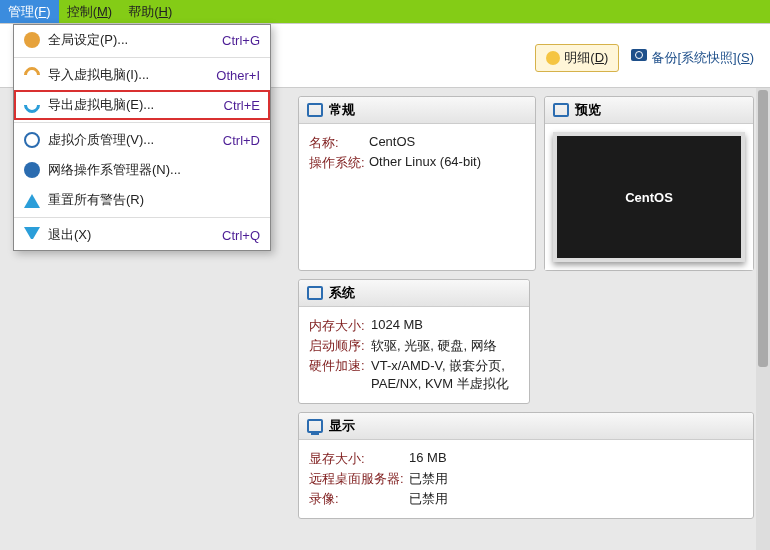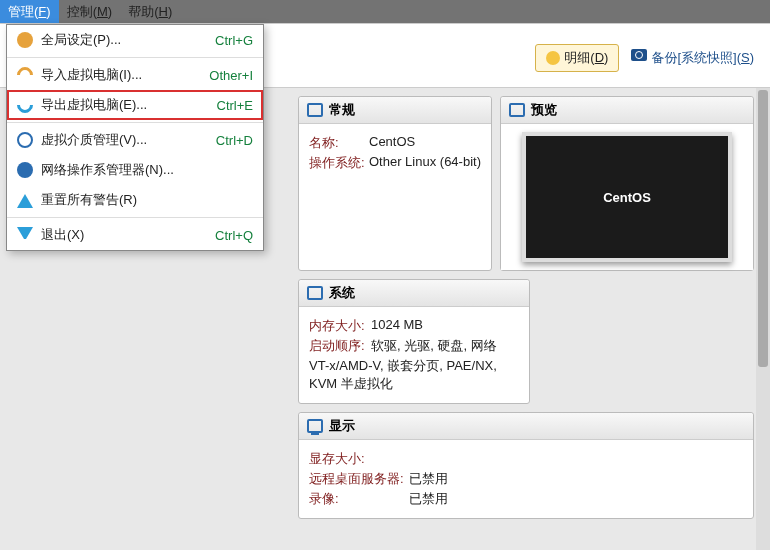--- a/index.html
+++ b/index.html
@@ -1,17 +1,17 @@
 <!DOCTYPE html>
 <html><head>
 <meta charset="utf-8">
 <style>
 *{box-sizing:border-box;margin:0;padding:0;font-family:"Microsoft YaHei",Arial,sans-serif;font-size:13px}
 body{background:#f0f0f0;width:770px;height:550px;overflow:hidden;position:relative}
-.menubar{display:flex;height:24px;background:#737373;border-bottom:1px solid #ccc}
+.menubar{display:flex;height:24px;background:#84cc16;border-bottom:1px solid #ccc}
 .menu-item{padding:3px 8px;cursor:default;color:#222}
 .menu-item.active{background:#3b8cde;color:#fff}
 .menu-item u{text-decoration:underline}
 .topbar{height:64px;background:#fff;border-bottom:1px solid #ccc;position:relative}
 .top-buttons{position:absolute;right:16px;top:20px;display:flex;gap:12px;align-items:center}
 .pill{border:1px solid #d6b24a;background:#fff6d8;border-radius:3px;padding:4px 10px;display:flex;align-items:center;gap:4px;color:#222}
 .pill .dot{width:14px;height:14px;border-radius:50%;background:#f5c542;display:inline-block}
 .snap-btn{display:flex;gap:4px;color:#1e4f8a}
 .snap-cam{width:16px;height:12px;background:#1e4f8a;border-radius:2px;display:inline-block;position:relative}
 .snap-cam::before{content:"";position:absolute;width:6px;height:6px;border-radius:50%;border:1px solid #fff;left:4px;top:2px}
@@ -22,25 +22,25 @@
 .panel{background:#fff;border:1px solid #bbb;border-radius:3px}
 .panel-head{background:linear-gradient(#f8f8f8,#e4e4e4);border-bottom:1px solid #ccc;padding:4px 8px;display:flex;align-items:center;gap:6px;font-weight:bold;border-radius:3px 3px 0 0}
 .panel-body{padding:8px 10px}
 .panel-body .kv{display:flex;margin:2px 0}
 .panel-body .k{width:100px;color:#7f1d1d}
 .panel-body .v{flex:1;color:#222}
 .preview-box{background:#fff;padding:8px;display:flex;justify-content:center}
 .screen{width:210px;height:130px;background:#1b1b1b;border:4px solid #ddd;box-shadow:0 3px 6px rgba(0,0,0,.4);display:flex;align-items:center;justify-content:center;color:#fff;font-weight:bold;font-size:16px}
 .pic{width:16px;height:14px;border:2px solid #2b6cb0;display:inline-block;border-radius:2px}
 .pic.mon::after{content:"";display:block;width:8px;height:2px;background:#2b6cb0;margin:12px auto 0}
-.dropdown{position:absolute;left:6px;top:24px;width:258px;background:#fff;border:1px solid #888;box-shadow:3px 3px 8px rgba(0,0,0,.25);z-index:50}
+.dropdown{position:absolute;left:13px;top:24px;width:258px;background:#fff;border:1px solid #888;box-shadow:3px 3px 8px rgba(0,0,0,.25);z-index:50}
 .dd-item{display:flex;align-items:center;padding:6px 10px;gap:8px;color:#222}
 .dd-item .ico{width:16px;height:16px;display:inline-block}
 .dd-item .lbl{flex:1}
-.dd-item .sc{color:#15803d}
+.dd-item .sc{color:#4c1d95}
 .dd-sep{height:1px;background:#ddd;margin:2px 0}
 .dd-item.hl{outline:2px solid #d93030;outline-offset:-2px}
 .ico-gear{background:radial-gradient(circle,#e6a23c 40%,transparent 41%),conic-gradient(#e6a23c 0 100%);border-radius:50%}
 .ico-arc{border:3px solid #e6a23c;border-bottom-color:transparent;border-right-color:transparent;border-radius:50%;transform:rotate(45deg);width:12px;height:12px}
 .ico-arc2{border:3px solid #2b9ed9;border-top-color:transparent;border-left-color:transparent;border-radius:50%;transform:rotate(45deg);width:12px;height:12px}
 .ico-disc{border:2px solid #2b6cb0;border-radius:50%;width:12px;height:12px}
 .ico-net{background:#2b6cb0;border-radius:50%;width:12px;height:12px}
 .ico-warn{width:0;height:0;border-left:8px solid transparent;border-right:8px solid transparent;border-bottom:14px solid #2b9ed9}
 .ico-exit{width:0;height:0;border-left:7px solid transparent;border-right:7px solid transparent;border-top:12px solid #2b9ed9}
 .scrollbar{position:absolute;right:0;top:88px;bottom:0;width:14px;background:#ddd}
@@ -81,21 +81,21 @@
           <div class="kv">
               <div class="k" style="width:60px">名称:</div>
               <div class="v">CentOS</div>
             </div>
           <div class="kv">
               <div class="k" style="width:60px">操作系统:</div>
               <div class="v">Other Linux (64-bit)</div>
             </div>
         </div>
       </div>
-      <div class="panel" style="width:254px">
+      <div class="panel" style="width:210px">
         <div class="panel-head">
             <span class="pic"></span>
             <span>预览</span>
           </div>
         <div class="preview-box">
             <div class="screen">
               <span>CentOS</span>
             </div>
           </div>
       </div>
@@ -109,33 +109,35 @@
       <div class="panel-body">
         <div class="kv">
             <div class="k" style="width:62px">内存大小:</div>
             <div class="v">1024 MB</div>
           </div>
         <div class="kv">
             <div class="k" style="width:62px">启动顺序:</div>
             <div class="v">软驱, 光驱, 硬盘, 网络</div>
           </div>
         <div class="kv">
+            <div class="k" style="width:62px">硬件加速:</div>
             <div class="v">VT-x/AMD-V, 嵌套分页, PAE/NX, KVM 半虚拟化</div>
           </div>
       </div>
     </div>
 
     <div class="panel">
       <div class="panel-head">
           <span class="pic mon"></span>
           <span>显示</span>
         </div>
       <div class="panel-body">
         <div class="kv">
             <div class="k">显存大小:</div>
+            <div class="v">16 MB</div>
           </div>
         <div class="kv">
             <div class="k">远程桌面服务器:</div>
             <div class="v">已禁用</div>
           </div>
         <div class="kv">
             <div class="k">录像:</div>
             <div class="v">已禁用</div>
           </div>
       </div>

